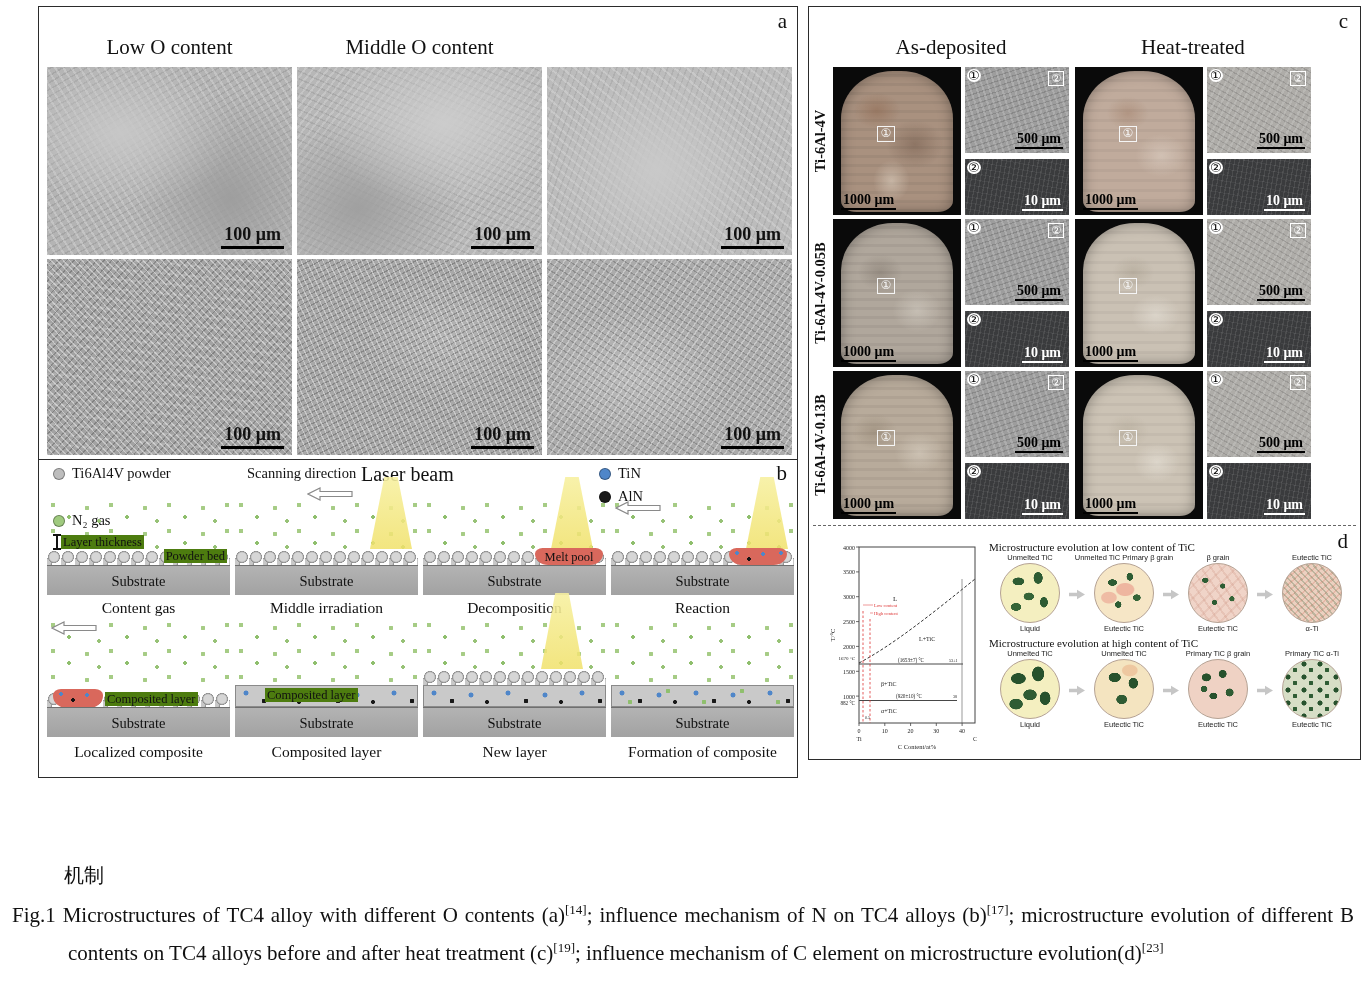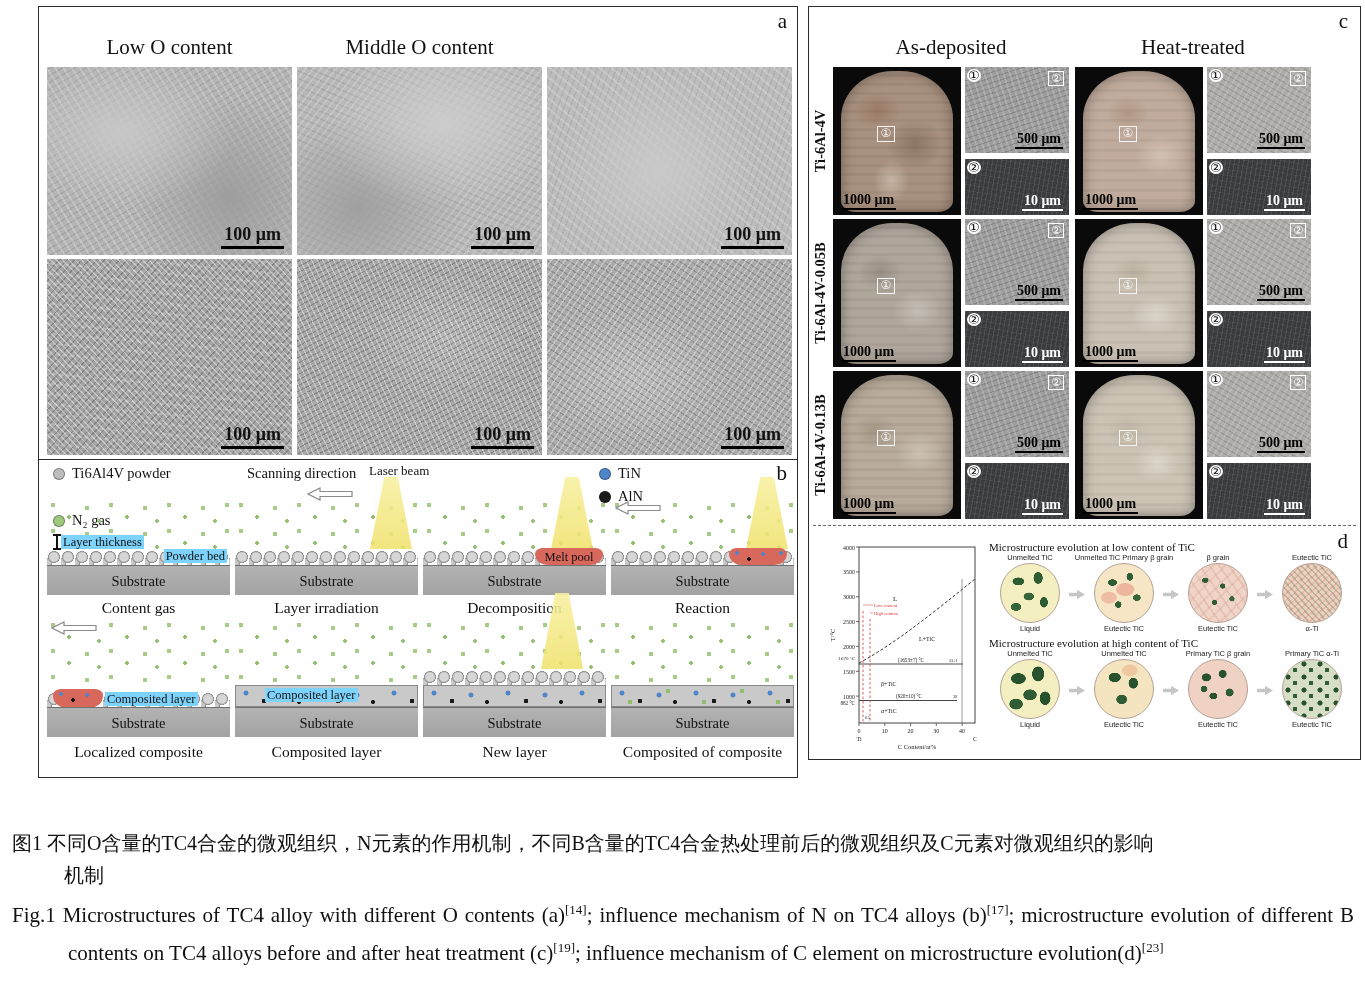--- a/index.html
+++ b/index.html
@@ -38,21 +38,21 @@
          radial-gradient(120px 90px at 60% 40%, rgba(255,255,255,.15), transparent 70%), #a8a8a8; }
   .m12 { background: repeating-linear-gradient(-55deg, rgba(255,255,255,.34) 0 1.4px, transparent 1.4px 5.5px),
          repeating-linear-gradient(33deg, rgba(45,45,45,.24) 0 1.2px, transparent 1.2px 6px),
          radial-gradient(140px 100px at 35% 60%, rgba(255,255,255,.18), transparent 70%), #ababab; }
   .adivider { position:absolute; left:-1px; right:-1px; top:452px; border-top:1.5px solid #2b2b2b; }
 
   
   .leg { position:absolute; display:flex; align-items:center; gap:7px; font-size:14.5px; white-space:nowrap; }
   .ldot { width:12px; height:12px; border-radius:50%; display:inline-block; border:0.5px solid rgba(0,0,0,.35); }
   .sdir { position:absolute; left:208px; top:458px; font-size:14.5px; }
-  .lbeam-label { position:absolute; left:330px; top:456px; font-size:13px;text-align:center; }
+  .lbeam-label { position:absolute; left:322px; top:456px; font-size:20px;text-align:center; }
   .oarr { position:absolute; }
   .scene { position:absolute; width:183px; height:96px; }
   .scene.tall { height:118px; }
   .air { position:absolute; left:0; right:0; top:0; }
   .gasdots { background-image:
       radial-gradient(3.2px 3.2px at 6px 6px,  #a6cc85 70%, transparent 78%),
       radial-gradient(2.6px 2.6px at 22px 18px,#8fbf6d 70%, transparent 78%),
       radial-gradient(3px 3px   at 40px 9px,  #a6cc85 70%, transparent 78%),
       radial-gradient(2.4px 2.4px at 52px 22px,#97c276 70%, transparent 78%);
       background-size:58px 26px; }
@@ -81,21 +81,21 @@
   .beam { position:absolute; width:42px; opacity:.92;
       background:linear-gradient(rgba(247,240,160,.97), rgba(240,225,105,.92));
       clip-path:polygon(34% 0,66% 0,100% 100%,0 100%); }
   .melt { position:absolute; height:17px; background:#d9685c;
       border-radius:8px 8px 14px 14px / 6px 6px 12px 12px; }
   .melt.dotted { background-image:
        radial-gradient(2.6px 2.6px at 8px 5px, #4f86c9 70%, transparent 80%),
        radial-gradient(2.4px 2.4px at 20px 11px, #141414 70%, transparent 80%),
        radial-gradient(2.6px 2.6px at 34px 6px, #4f86c9 70%, transparent 80%);
       background-size:44px 17px; }
-  .mini { position:absolute; font-size:12.5px; background:#7dd3fc; padding:0 2px; line-height:1.15; white-space:nowrap; }
+  .mini { position:absolute; font-size:12.5px; background:#4d7c0f; padding:0 2px; line-height:1.15; white-space:nowrap; }
   .mini.nobg { background:transparent; }
   .ibar { position:absolute; left:9px; top:35px; width:2px; height:16px; background:#111; }
   .ibar::before,.ibar::after { content:""; position:absolute; left:-3px; width:8px; height:2px; background:#111; }
   .ibar::before{top:0} .ibar::after{bottom:0}
   .scene-title { position:absolute; width:183px; text-align:center; font-size:15.5px; }
 
   
   #rowsC { position:absolute; inset:0; }
   .crow { position:absolute; left:0; right:0; height:148px; }
   .rotlab { position:absolute; left:0; top:0; width:22px; height:148px; }
@@ -284,21 +284,21 @@
       <div class="air gasdots" style="height:50px;"></div>
       <svg class="oarr" style="left:4px;top:2px;" width="46" height="14" viewBox="0 0 46 14">
           <path d="M45 4.5 H13 V1 L1 7 L13 13 V9.5 H45 Z" fill="#fff" stroke="#8a8a8a" stroke-width="1.2"></path>
         </svg>
       <div class="beam" style="left:135px;top:-22px;height:72px;"></div>
       <div class="powderband" style="top:50px;"></div>
       <div class="melt dotted" style="left:118px;top:49px;width:58px;"></div>
       <div class="substr"><span>Substrate</span></div>
     </div>
     <div class="scene-title" style="left:8px;top:592px;">Content gas</div>
-    <div class="scene-title" style="left:196px;top:592px;">Layer irradiation</div>
+    <div class="scene-title" style="left:196px;top:592px;">Middle irradiation</div>
     <div class="scene-title" style="left:384px;top:592px;">Decomposition</div>
     <div class="scene-title" style="left:572px;top:592px;">Reaction</div>
 
     <div class="scene tall" style="left:8px;top:612px;">
       <div class="air gasdots" style="height:66px;"></div>
       <svg class="oarr" style="left:4px;top:2px;" width="46" height="14" viewBox="0 0 46 14">
           <path d="M45 4.5 H13 V1 L1 7 L13 13 V9.5 H45 Z" fill="#fff" stroke="#8a8a8a" stroke-width="1.2"></path>
         </svg>
       <div class="powderband" style="top:72px;"></div>
       <div class="melt dotted" style="left:6px;top:70px;width:50px;height:19px;"></div>
@@ -319,21 +319,21 @@
       <div class="substr"><span>Substrate</span></div>
     </div>
     <div class="scene tall" style="left:572px;top:612px;">
       <div class="air gasdots" style="height:66px;"></div>
       <div class="clayer green-too" style="top:66px;"></div>
       <div class="substr"><span>Substrate</span></div>
     </div>
     <div class="scene-title" style="left:8px;top:736px;">Localized composite</div>
     <div class="scene-title" style="left:196px;top:736px;">Composited layer</div>
     <div class="scene-title" style="left:384px;top:736px;">New layer</div>
-    <div class="scene-title" style="left:572px;top:736px;">Composited of composite</div>
+    <div class="scene-title" style="left:572px;top:736px;">Formation of composite</div>
   </div>
 
   <div class="box right-box">
     <div class="plabel" style="right:12px;top:2px;">c</div>
 
     <span class="colhead" style="left:24px;width:236px;">As-deposited</span>
     <span class="colhead" style="left:266px;width:236px;">Heat-treated</span>
 
     <div id="rowsC">
         <div class="crow" style="top: 60px;">
@@ -556,16 +556,15 @@
         </div>
         <div class="darrow"></div>
         <div class="dcell">
           <div class="dlabs">Primary TiC  α-Ti</div>
           <div class="dcirc cx13"></div>
           <div class="dlabs bot">Eutectic TiC</div>
         </div>
       </div>
   </div>
 
-  <div class="zhcap" style="left:12px;top:830px;">图1 不同O含量的TC4合金的微观组织，N元素的作用机制，不同B含量的TC4合金热处理前后的微观组织及C元素对微观组织的影响</div>
   <div class="zhcap" style="left:64px;top:862px;">机制</div>
   <div class="encap" id="enCaption"><span>Fig.1  Microstructures of TC4 alloy with different O contents (a)</span><sup>[14]</sup><span>;  influence mechanism of N on TC4 alloys (b)</span><sup>[17]</sup><span>; microstructure evolution of different B contents on TC4 alloys before and after heat treatment (c)</span><sup>[19]</sup><span>; influence mechanism of C element on microstructure evolution(d)</span><sup>[23]</sup></div>
 </div>
 
 </body></html>

